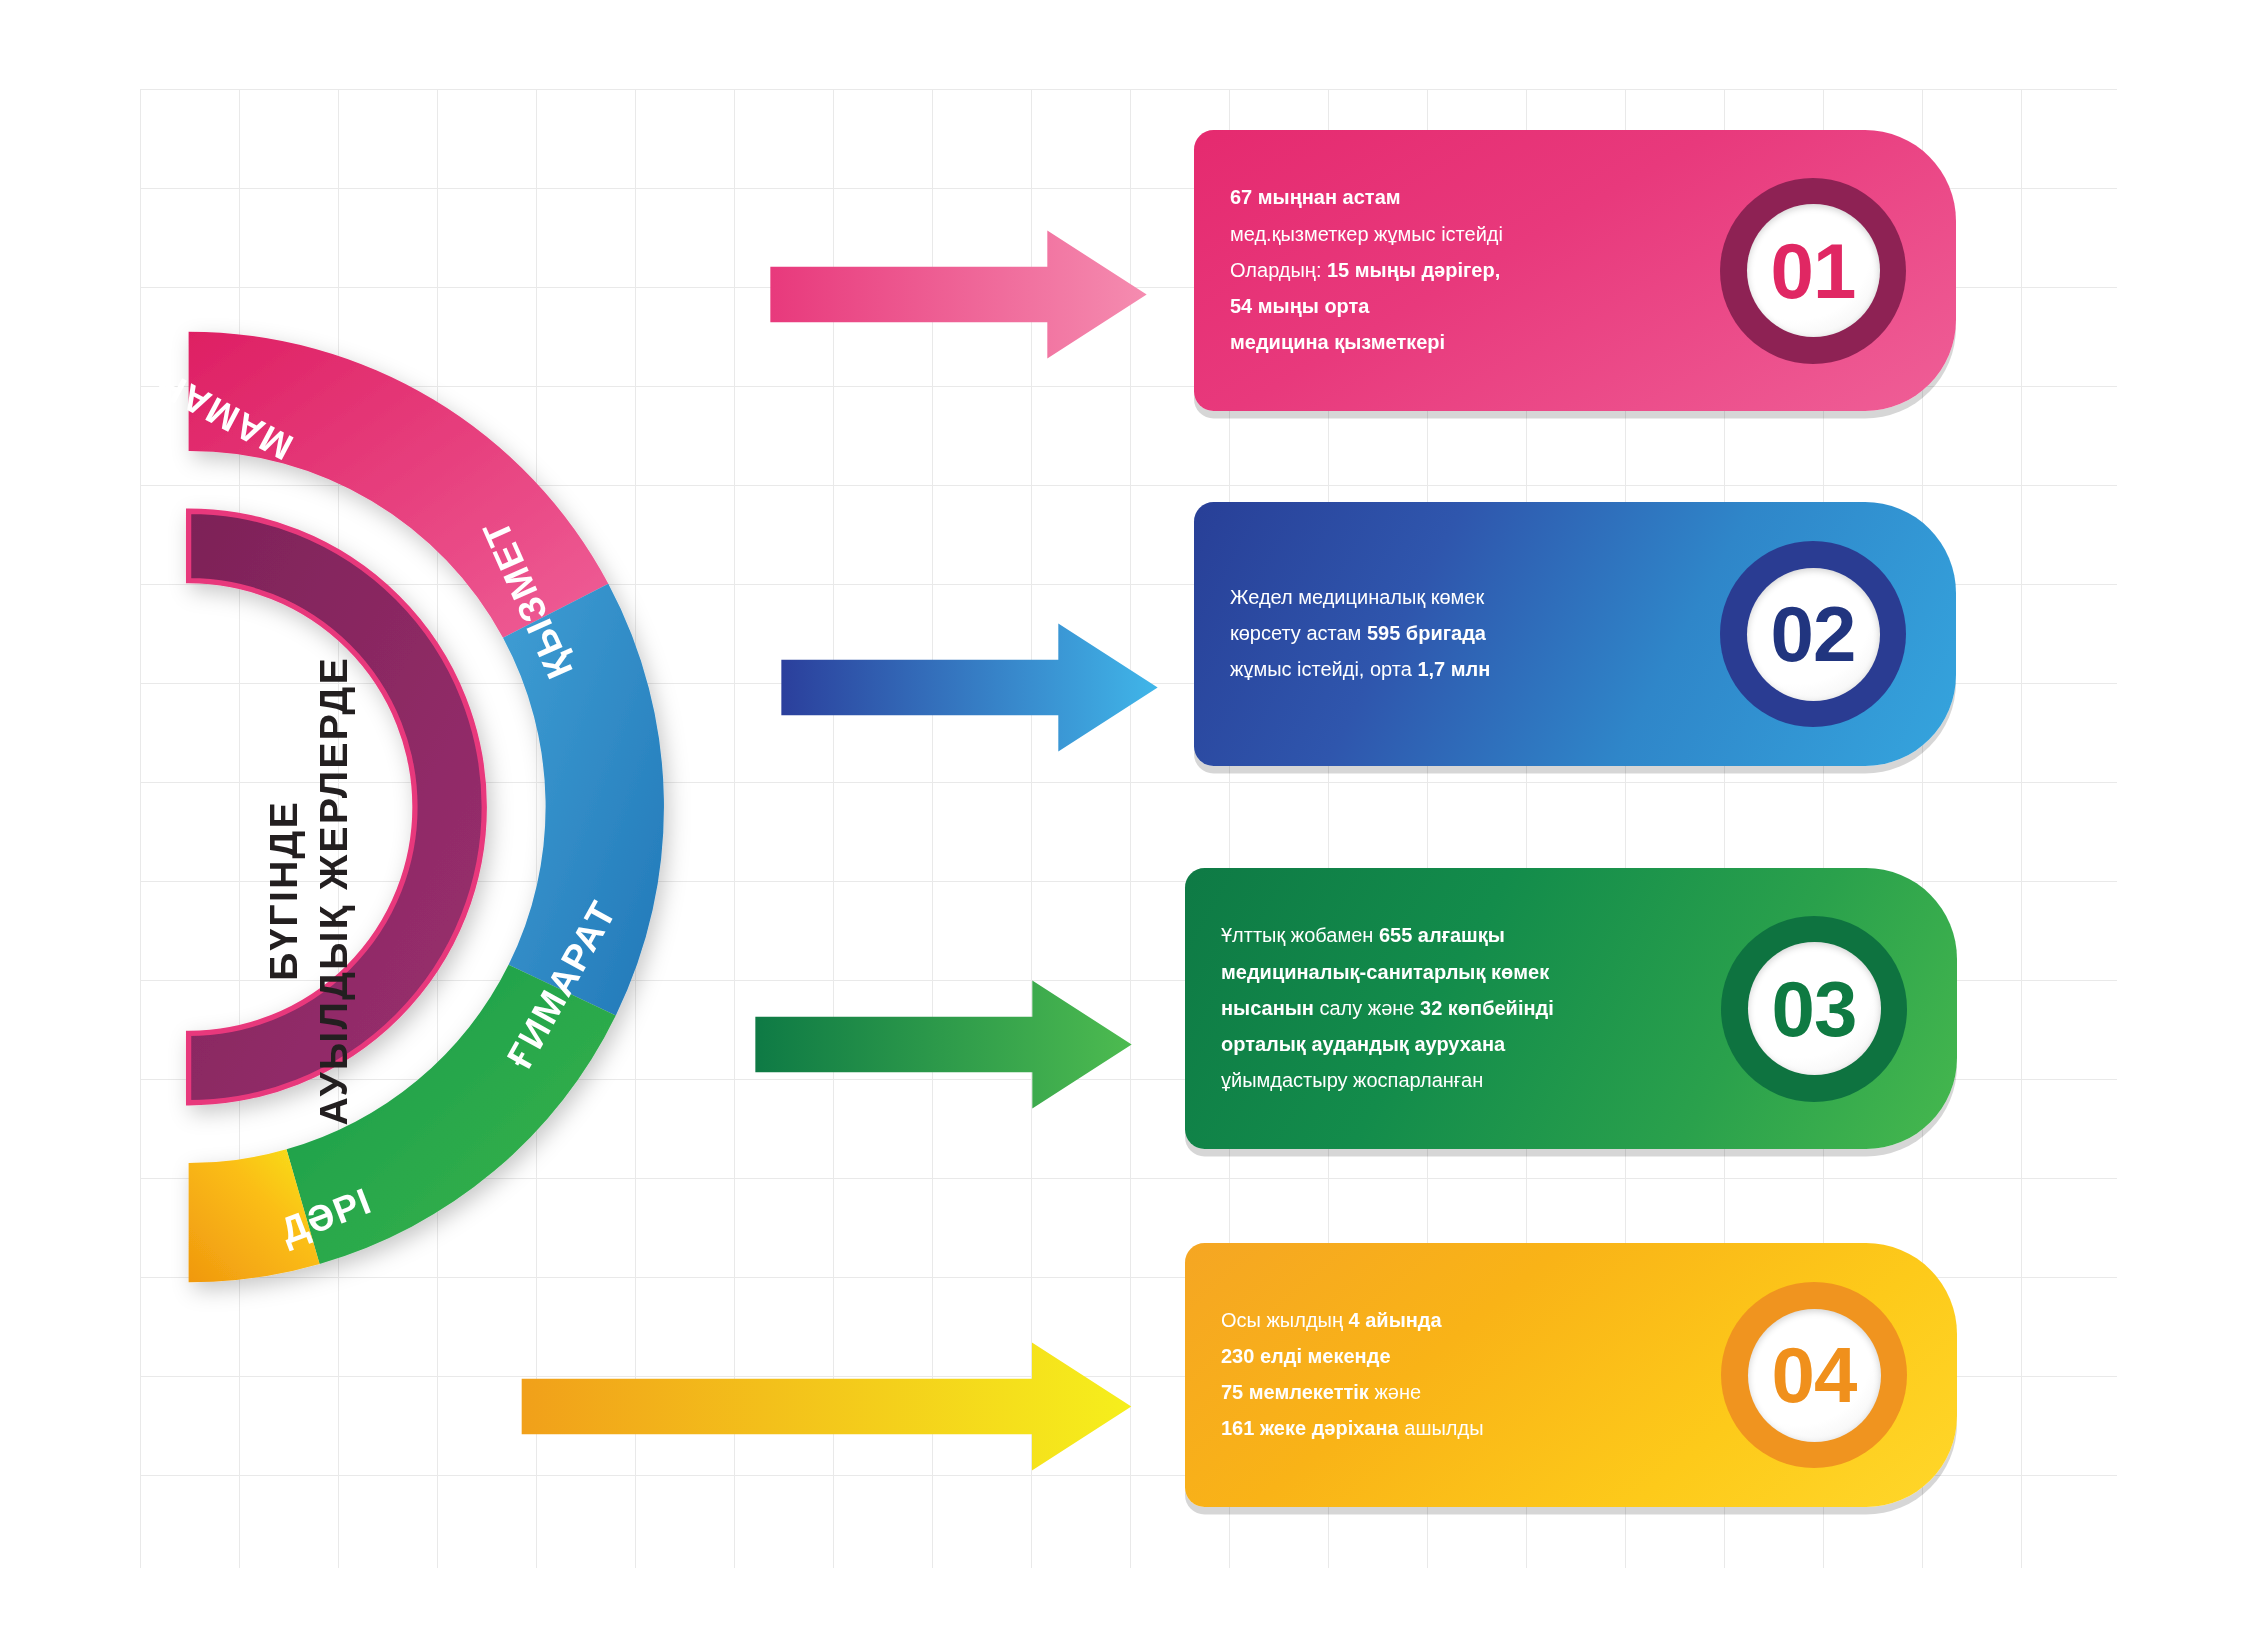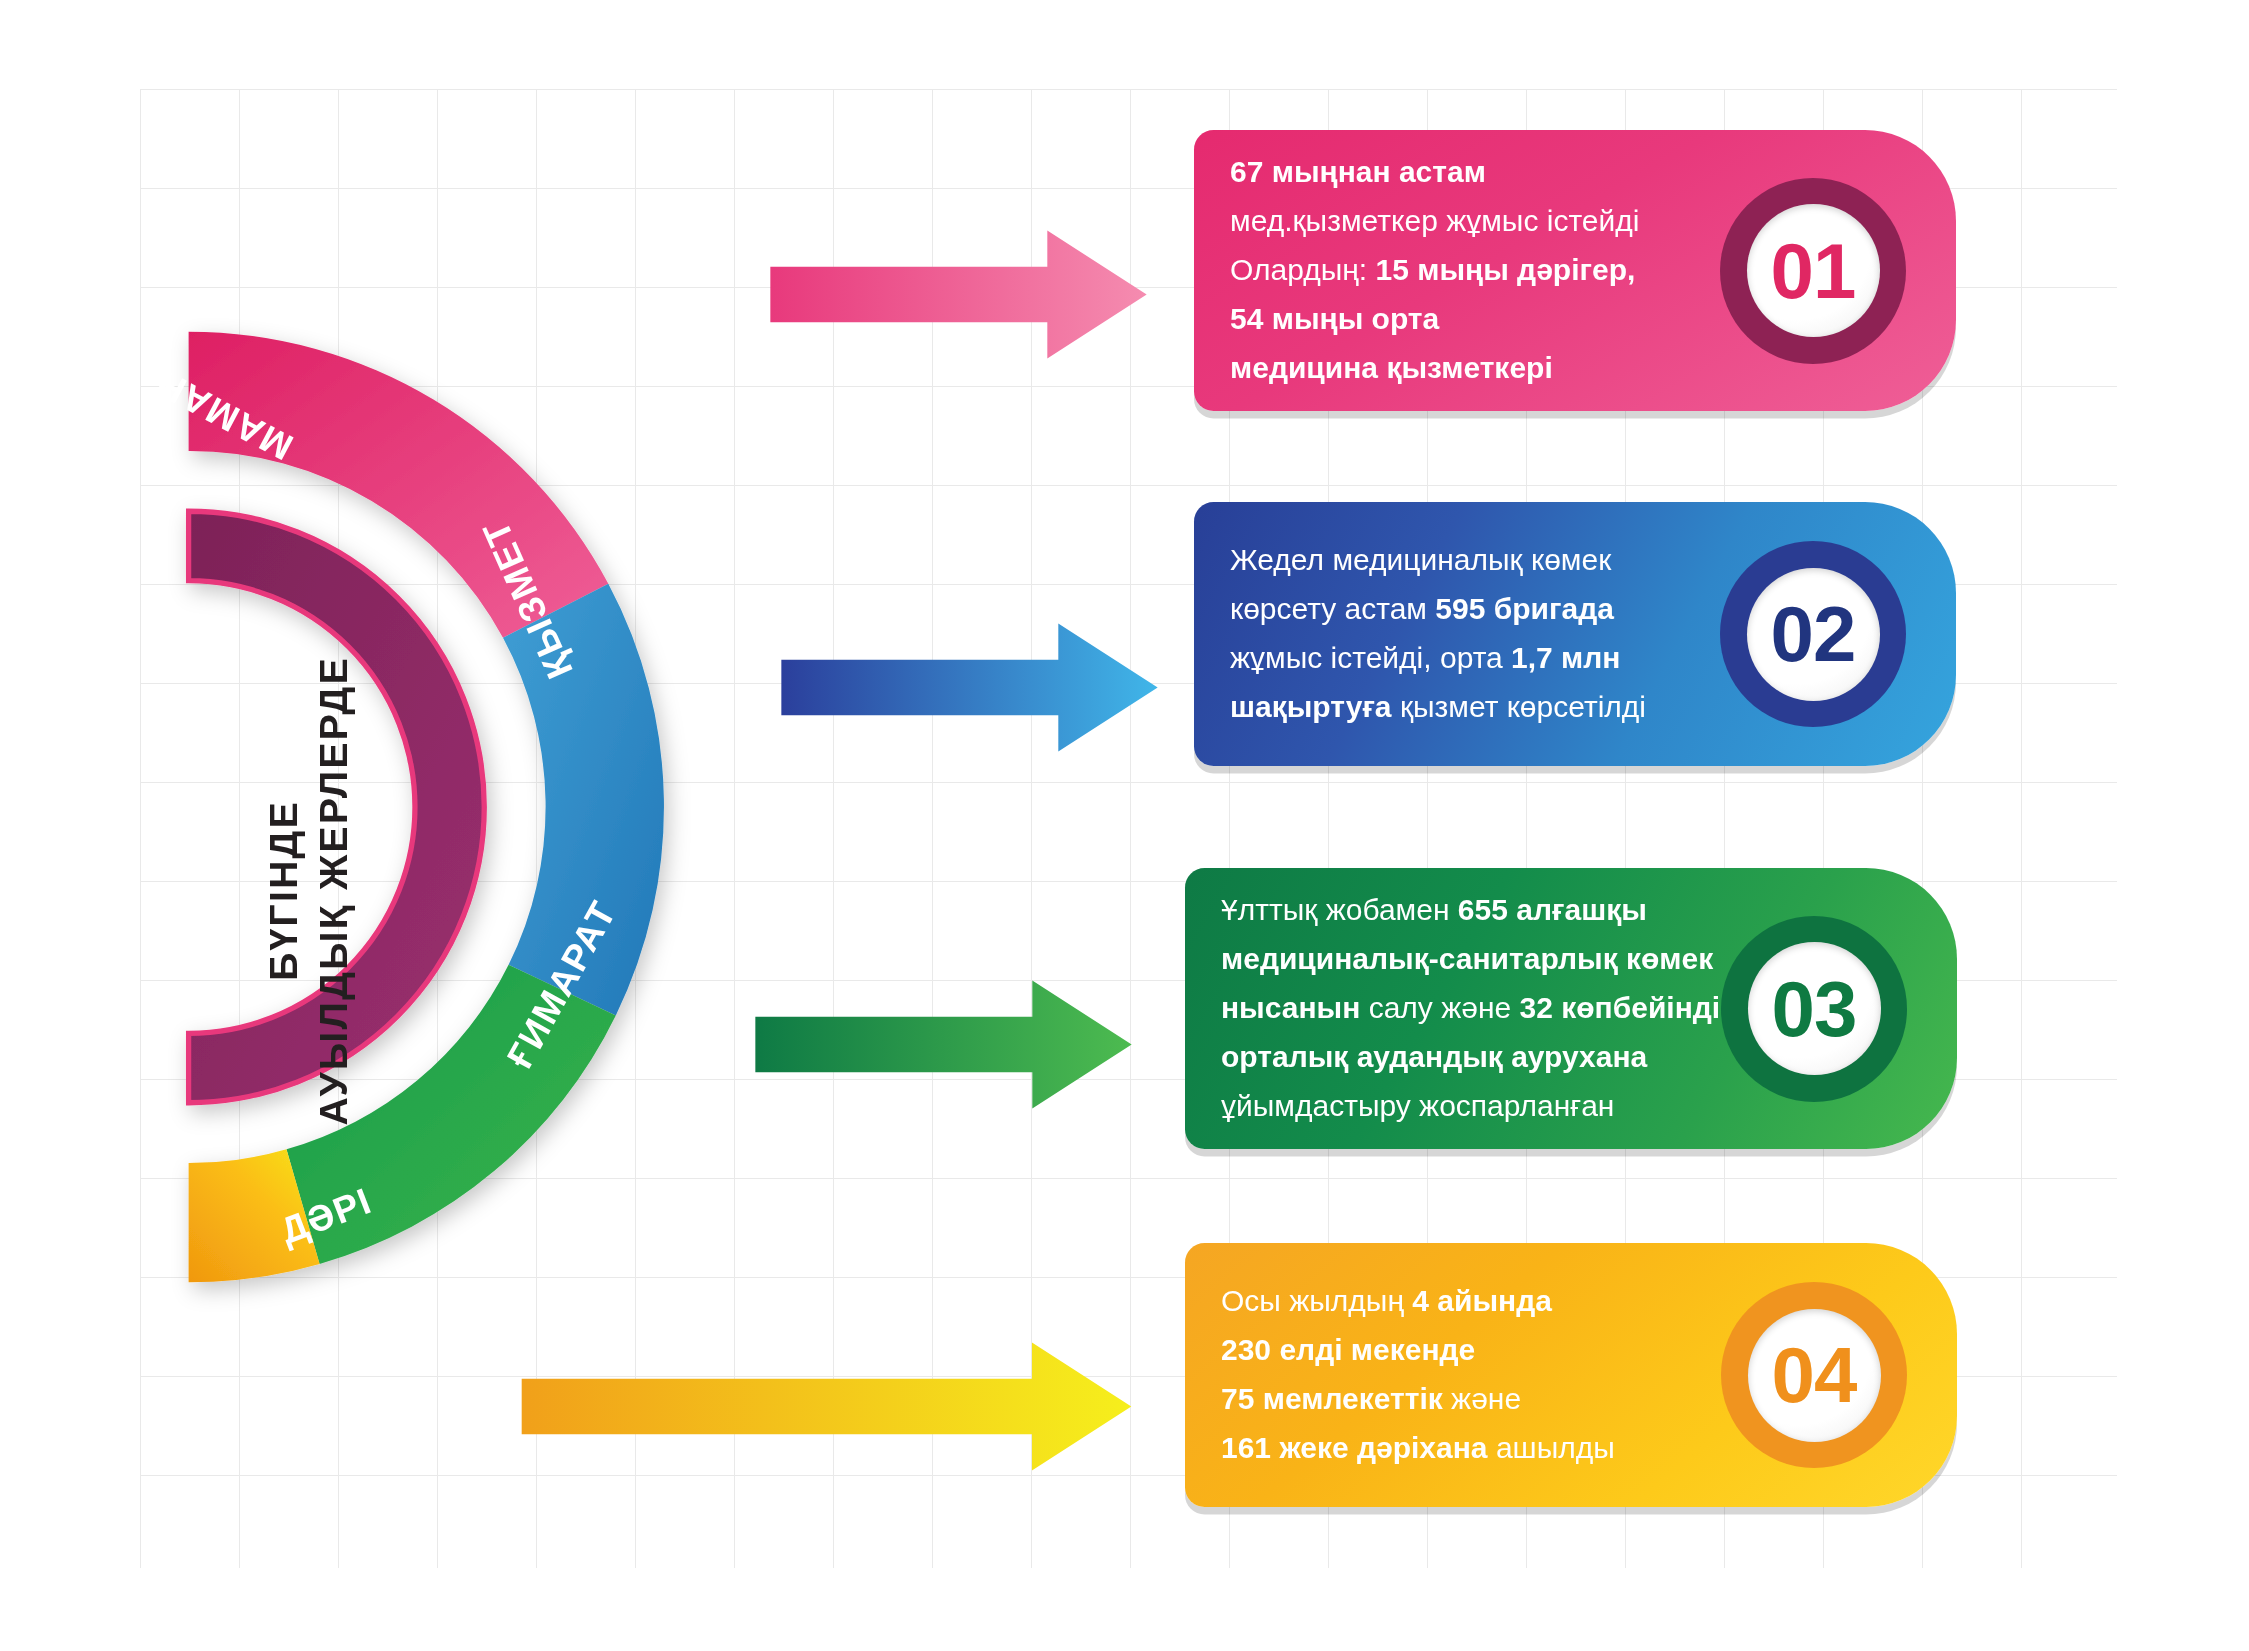--- a/index.html
+++ b/index.html
@@ -31,21 +31,21 @@
                    font-family:"Liberation Sans","DejaVu Sans",sans-serif;white-space:nowrap;}
 
   
   .arrow{position:absolute;}
 
   
   .card{position:absolute;border-radius:19.6px 91px 91px 19.6px;
         display:flex;align-items:center;box-sizing:border-box;
         box-shadow:0 7.5px 0 rgba(0,0,0,0.16);}
   .card .txt{padding:26px 0 26px 36px;width:762px;box-sizing:border-box;}
-  .card .txt p{margin:0 0 10.6px 0;font-size:30px;line-height:1.28;color:#fff;font-weight:400;}
+  .card .txt p{margin:0 0 10.6px 0;font-size:20px;line-height:1.28;color:#fff;font-weight:400;}
   .card .txt p:last-child{margin-bottom:0;}
   .card .txt b{font-weight:bold;}
 
   .badge{position:absolute;right:50px;top:50%;transform:translateY(-50%);
          width:186px;height:186px;border-radius:50%;
          display:flex;align-items:center;justify-content:center;
          box-sizing:border-box;}
   .badge .inner{width:133px;height:133px;border-radius:50%;
          background:radial-gradient(circle at 38% 32%,#ffffff 60%,#ececec 100%);
          display:flex;align-items:center;justify-content:center;
@@ -201,21 +201,20 @@
         <span class="num">01</span>
       </div>
     </div>
   </div>
 
   <div class="card" id="card-02" style="left:1194px;top:502px;width:762px;height:264px;">
     <div class="txt">
         <p><span>Жедел медициналық көмек</span></p>
         <p><span>көрсету астам </span><b>595 бригада</b></p>
         <p><span>жұмыс істейді, орта </span><b>1,7 млн</b></p>
-        <p><b>шақыртуға</b><span> қызмет көрсетілді</span></p>
       </div>
     <div class="badge">
       <div class="inner">
         <span class="num">02</span>
       </div>
     </div>
   </div>
 
   <div class="card" id="card-03" style="left:1185px;top:868px;width:772px;height:281px;">
     <div class="txt">

